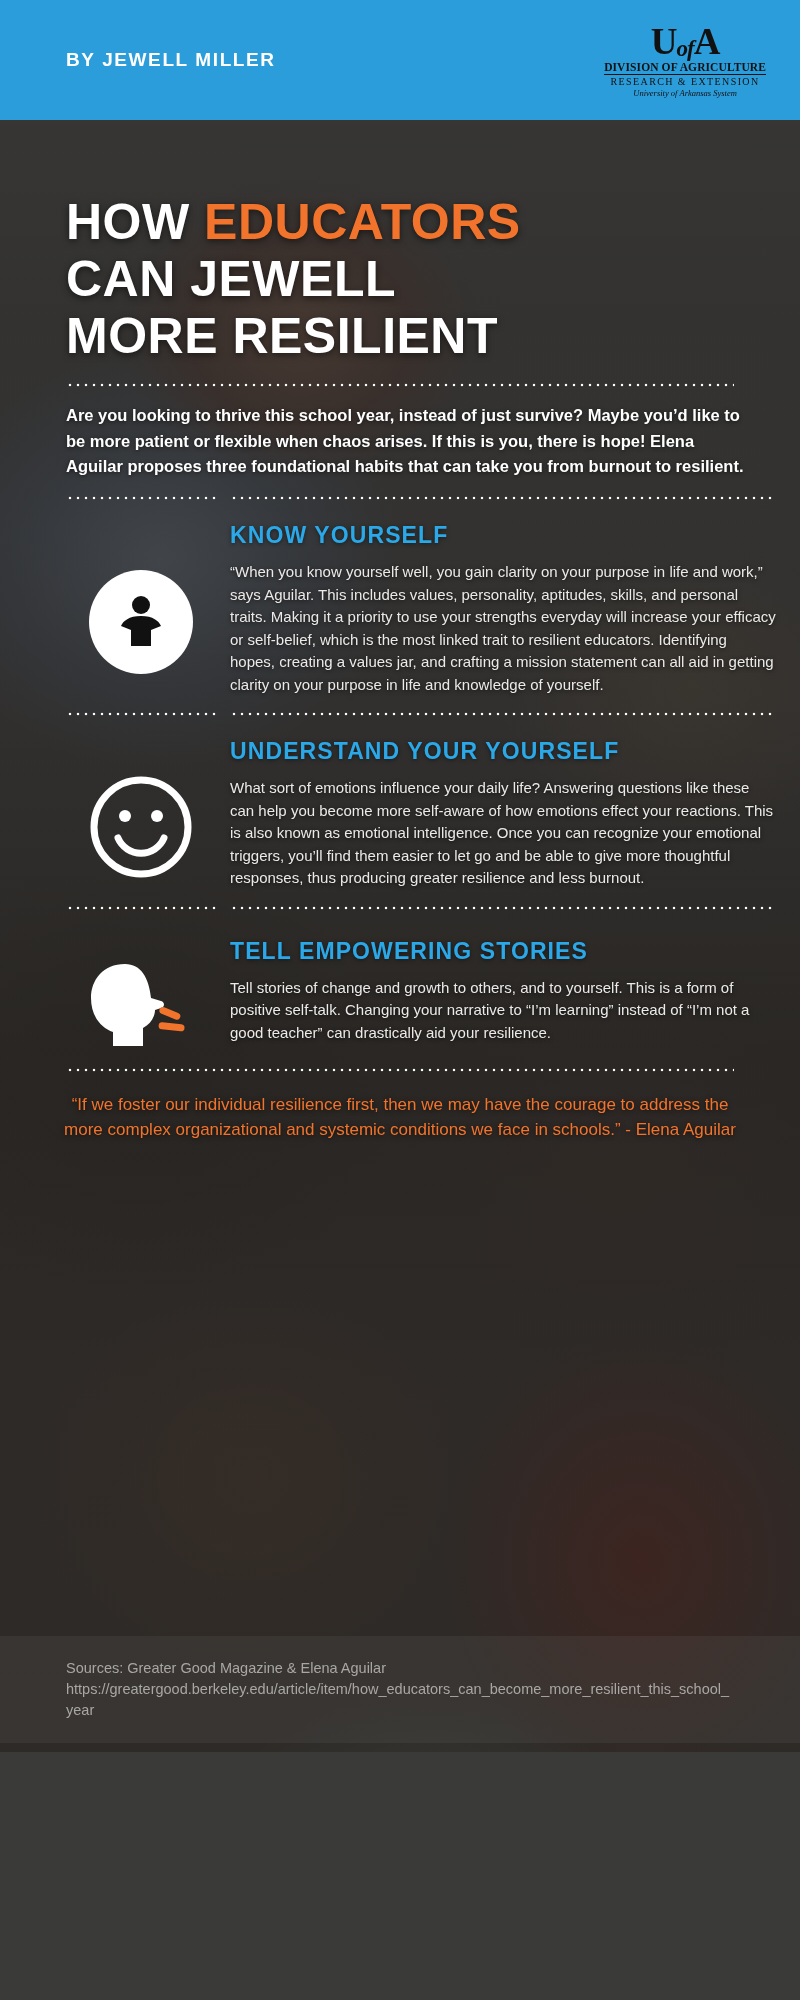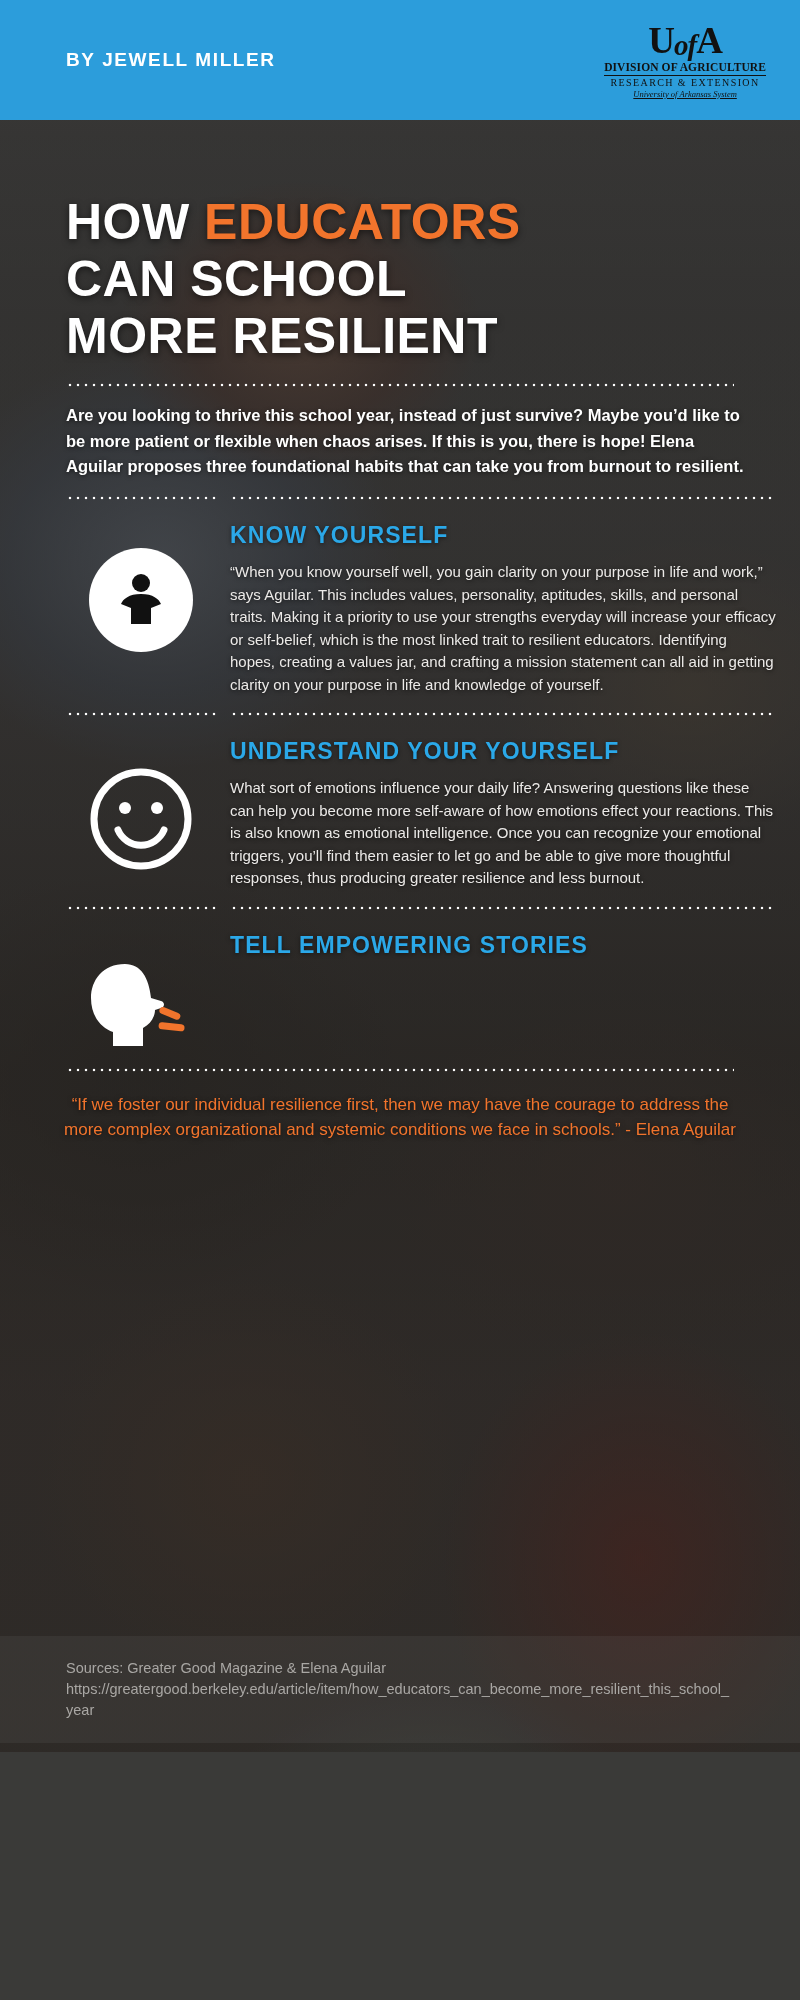--- a/index.html
+++ b/index.html
@@ -69,21 +69,21 @@
   .logo-mark {
     font-family: "Liberation Serif", serif;
     font-size: 37px;
     font-weight: bold;
     letter-spacing: -1px;
     display: block;
     margin-bottom: 2px;
   }
   .logo-mark .of {
     font-style: italic;
-    font-size: 29px;
+    font-size: 23px;
     vertical-align: -2px;
   }
   .logo-l1 {
     font-family: "Liberation Serif", serif;
     font-size: 11.5px;
     font-weight: bold;
     letter-spacing: 0.1px;
     display: block;
     border-bottom: 1.5px solid #111;
     padding-bottom: 1px;
@@ -94,21 +94,20 @@
     letter-spacing: 1.4px;
     display: block;
     padding-top: 2px;
   }
   .logo-l3 {
     font-family: "Liberation Serif", serif;
     font-style: italic;
     font-size: 8.5px;
     display: block;
     padding-top: 2px;
-    text-decoration: underline;
   }
 
   
   .title-block { padding: 38px 40px 0 66px; margin-top: 36px; }
   .title {
     font-size: 50px;
     font-weight: bold;
     line-height: 1.14;
     color: #ffffff;
     letter-spacing: 0.5px;
@@ -136,21 +135,21 @@
     color: #ffffff;
     font-size: 16.5px;
     font-weight: bold;
     line-height: 1.56;
     text-shadow: 0 1px 4px rgba(0,0,0,0.6);
   }
 
   
   .section {
     display: flex;
-    align-items: flex-start;
+    align-items: center;
     padding: 14px 24px 0 66px;
     gap: 14px;
   }
   .icon-col {
     width: 150px;
     flex: none;
     display: flex;
     justify-content: center;
     padding-top: 34px;
   }
@@ -224,21 +223,21 @@
         <span class="logo-mark"><span>U</span><span class="of">of</span><span>A</span></span>
         <span class="logo-l1">DIVISION OF AGRICULTURE</span>
         <span class="logo-l2">RESEARCH &amp; EXTENSION</span>
         <span class="logo-l3">University of Arkansas System</span>
       </div>
     </div>
 
     <div class="title-block">
       <h1 class="title">
         <span><span>HOW </span><span class="accent">EDUCATORS</span></span><br>
-        <span>CAN SCHOOL</span><br>
+        <span>CAN JEWELL</span><br>
         <span>MORE RESILIENT</span><br>
       </h1>
     </div>
 
     <div class="divider-full">
       <div class="dots"></div>
     </div>
 
     <div class="intro">Are you looking to thrive this school year, instead of just survive? Maybe you’d like to be more patient or flexible when chaos arises. If this is you, there is hope! Elena Aguilar proposes three foundational habits that can take you from burnout to resilient.</div>
 
@@ -302,20 +301,21 @@
     <div class="section">
       <div class="icon-col">
         <svg class="icon-speak" viewBox="0 0 112 92" aria-hidden="true">
           <path d="M40 6 C18 6 6 22 6 40 C6 58 16 70 28 74 L28 88 L58 88 L58 70 C66 66 70 58 70 52 L76 50 C80 49 80 44 76 43 L66 40 C64 20 56 6 40 6 Z" fill="#ffffff"></path>
           <rect x="76" y="48" width="22" height="7" rx="3.5" fill="#f2742c" transform="rotate(22 76 48)"></rect>
           <rect x="74" y="64" width="26" height="7" rx="3.5" fill="#f2742c" transform="rotate(6 74 64)"></rect>
         </svg>
       </div>
       <div class="text-col">
         <div class="sec-title">TELL EMPOWERING STORIES</div>
+        <div class="sec-body">Tell stories of change and growth to others, and to yourself. This is a form of positive self-talk. Changing your narrative to “I’m learning” instead of “I’m not a good teacher” can drastically aid your resilience.</div>
       </div>
     </div>
 
     <div class="divider-full">
       <div class="dots"></div>
     </div>
 
     <div class="quote">“If we foster our individual resilience first, then we may have the courage to address the more complex organizational and systemic conditions we face in schools.” - Elena Aguilar</div>
 
   </div>

